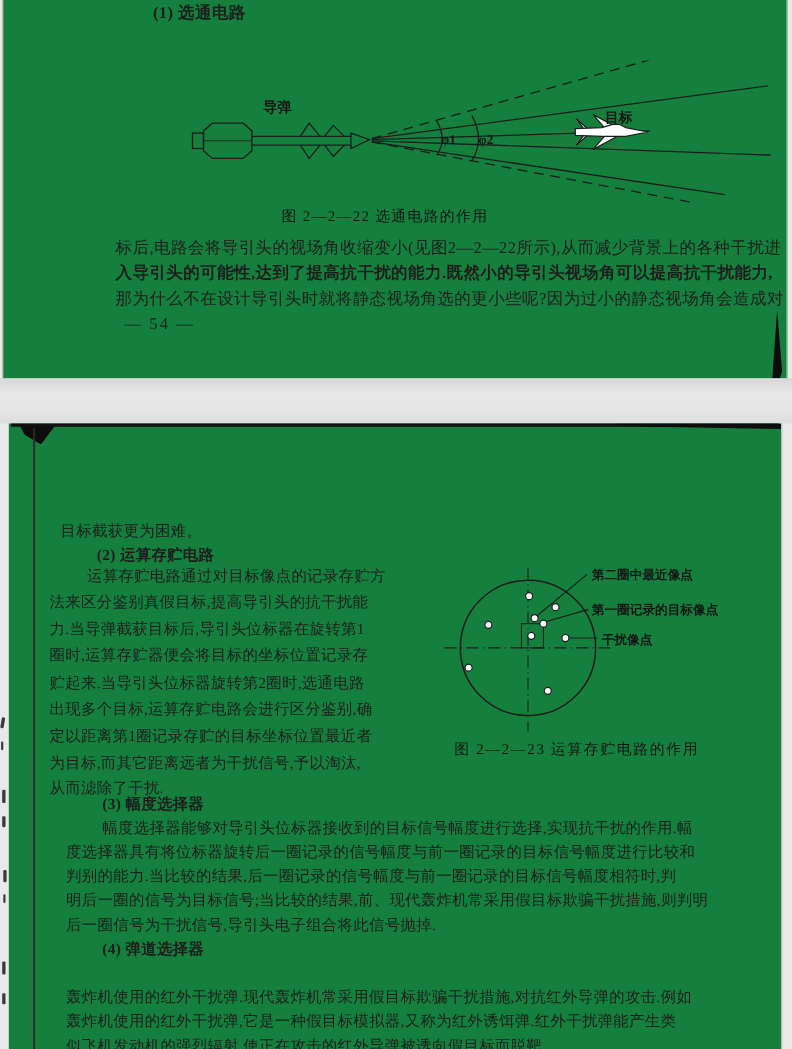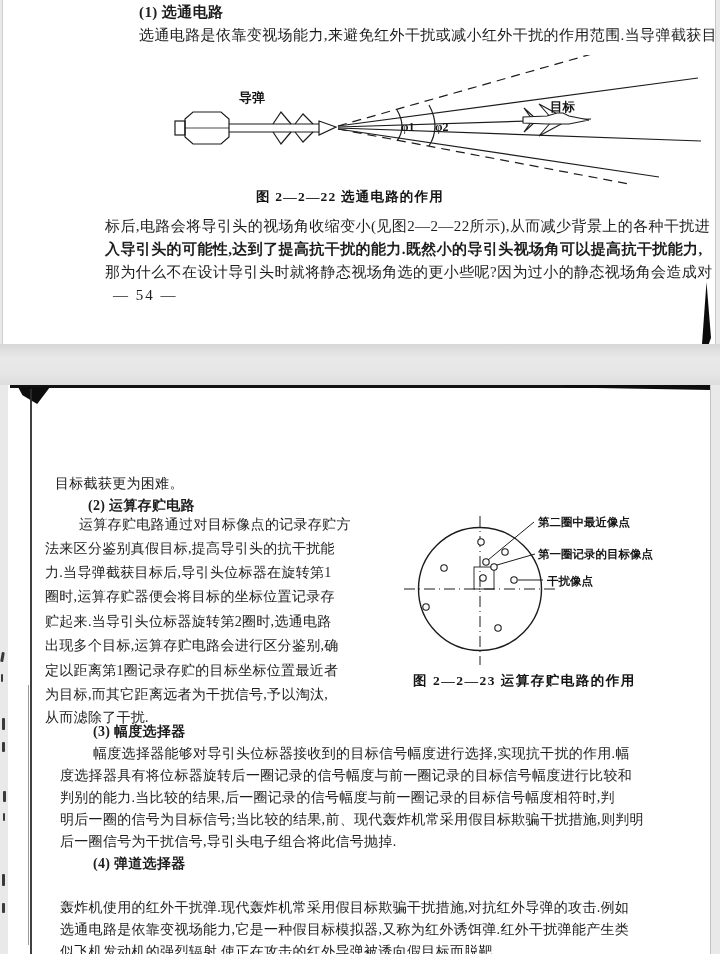--- a/index.html
+++ b/index.html
@@ -1,26 +1,26 @@
 <!DOCTYPE html>
 <html><head>
 <meta charset="utf-8">
 <style>
   html,body{margin:0;padding:0;}
   .screen{position:relative;width:720px;height:954px;overflow:hidden;
           background:#e9e9e9;font-family:"Liberation Serif","DejaVu Serif",serif;}
-  .page{position:absolute;background:#ffffff;}
+  .page{position:absolute;background:#15803d;}
   .page1{left:2px;top:0;width:712px;height:344px;border-left:1px solid #cfcfcf;border-right:1px solid #c8c8c8;}
   .page2{left:8px;top:385px;width:702px;height:569px;border-right:1px solid #c2c2c2;}
   .gap{position:absolute;left:0;top:344px;width:720px;height:41px;
        background:linear-gradient(180deg,#d7d7d7 0%,#e9e9e9 35%,#e6e6e6 70%,#dddddd 100%);}
   .txt{position:absolute;white-space:nowrap;color:#1d1d1d;font-size:15px;line-height:17px;letter-spacing:.4px;}
   .p2 .txt{font-size:14px;letter-spacing:.3px;}
   .bold{font-weight:bold;}
-  .caption{position:absolute;white-space:nowrap;color:#151515;font-weight:bold;letter-spacing:1.2px;font-size:13.5px;}
+  .caption{position:absolute;white-space:nowrap;color:#151515;font-weight:normal;letter-spacing:1.2px;font-size:13.5px;}
   .figure-svg{position:absolute;}
   
   .spike-br{position:absolute;left:698px;top:282px;width:10px;height:62px;background:#0c0c0c;
             clip-path:polygon(55% 0,100% 90%,78% 100%,10% 100%);}
   .p2-topline{position:absolute;left:2px;top:0;width:698px;height:2.5px;background:#121212;}
   .p2-topline-thick{position:absolute;left:552px;top:0;width:150px;height:5px;background:#0d0d0d;
             clip-path:polygon(0 0,100% 0,100% 100%,6% 52%);}
   .p2-blob{position:absolute;left:10px;top:2px;width:32px;height:17px;background:#0d0d0d;
             clip-path:polygon(0 0,100% 0,60% 100%,14% 48%);}
   .p2-bind{position:absolute;left:22px;top:4px;width:2px;height:565px;background:#2b2b2b;opacity:.9;}
@@ -29,21 +29,20 @@
   svg text{fill:#151515;font-family:"Liberation Serif","DejaVu Serif",serif;font-weight:bold;}
 </style>
 </head>
 <body>
 
 <div class="screen">
 
   <div class="page page1 p1">
 
     <div class="txt bold" style="left:136px;top:4px;">(1) 选通电路</div>
-    <div class="txt" style="left:136px;top:27px;">选通电路是依靠变视场能力,来避免红外干扰或减小红外干扰的作用范围.当导弹截获目</div>
 
     <svg class="figure-svg" style="left:148px;top:55px;" width="566" height="150" viewBox="150 55 566 150">
       <g stroke="#1c1c1c" stroke-width="1.2" fill="none">
 
         <rect x="174" y="121" width="10" height="14"></rect>
         <path d="M184,119 L192,112 L220,112 L228,119 L228,137 L220,144 L192,144 L184,137 Z"></path>
         <path d="M184,128 L228,128" stroke-width="0.8"></path>
 
         <path d="M228,124 L318,124 M228,132 L318,132"></path>
 
@@ -143,21 +142,21 @@
 
     <div class="txt bold" style="left:85px;top:338px;">(3) 幅度选择器</div>
     <div class="txt" style="left:85px;top:360px;text-align:center;">幅度选择器能够对导引头位标器接收到的目标信号幅度进行选择,实现抗干扰的作用.幅</div>
     <div class="txt" style="left:52px;top:382px;">度选择器具有将位标器旋转后一圈记录的信号幅度与前一圈记录的目标信号幅度进行比较和</div>
     <div class="txt" style="left:52px;top:404px;">判别的能力.当比较的结果,后一圈记录的信号幅度与前一圈记录的目标信号幅度相符时,判</div>
     <div class="txt" style="left:52px;top:426px;">明后一圈的信号为目标信号;当比较的结果,前、现代轰炸机常采用假目标欺骗干扰措施,则判明</div>
     <div class="txt" style="left:52px;top:448px;">后一圈信号为干扰信号,导引头电子组合将此信号抛掉.</div>
 
     <div class="txt bold" style="left:85px;top:470px;">(4) 弹道选择器</div>
     <div class="txt" style="left:52px;top:514px;">轰炸机使用的红外干扰弹.现代轰炸机常采用假目标欺骗干扰措施,对抗红外导弹的攻击.例如</div>
-    <div class="txt" style="left:52px;top:536px;">选通电路是依靠变视场能力,它是一种假目标模拟器,又称为红外诱饵弹.红外干扰弹能产生类</div>
+    <div class="txt" style="left:52px;top:536px;">轰炸机使用的红外干扰弹,它是一种假目标模拟器,又称为红外诱饵弹.红外干扰弹能产生类</div>
     <div class="txt" style="left:52px;top:558px;">似飞机发动机的强烈辐射,使正在攻击的红外导弹被诱向假目标而脱靶</div>
   </div>
 
   <div class="mark" style="left:1px;top:652px;width:3px;height:10px;transform:rotate(10deg);"></div>
   <div class="mark" style="left:1px;top:674px;width:2px;height:8px;"></div>
   <div class="mark" style="left:2px;top:718px;width:3px;height:12px;"></div>
   <div class="mark" style="left:2px;top:742px;width:3px;height:10px;"></div>
   <div class="mark" style="left:3px;top:791px;width:3px;height:11px;"></div>
   <div class="mark" style="left:3px;top:813px;width:2px;height:8px;"></div>
   <div class="mark" style="left:2px;top:874px;width:3px;height:12px;"></div>

